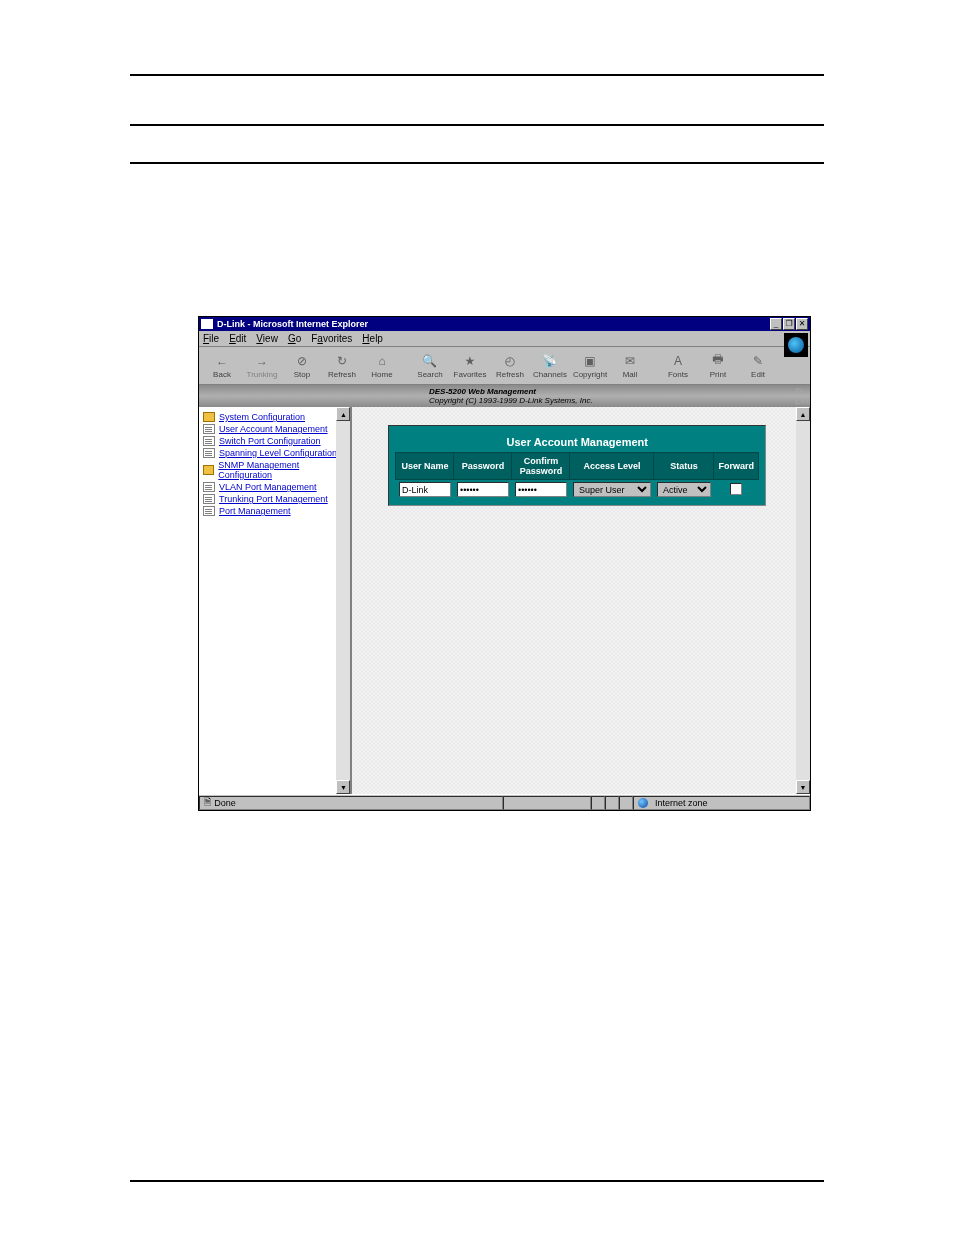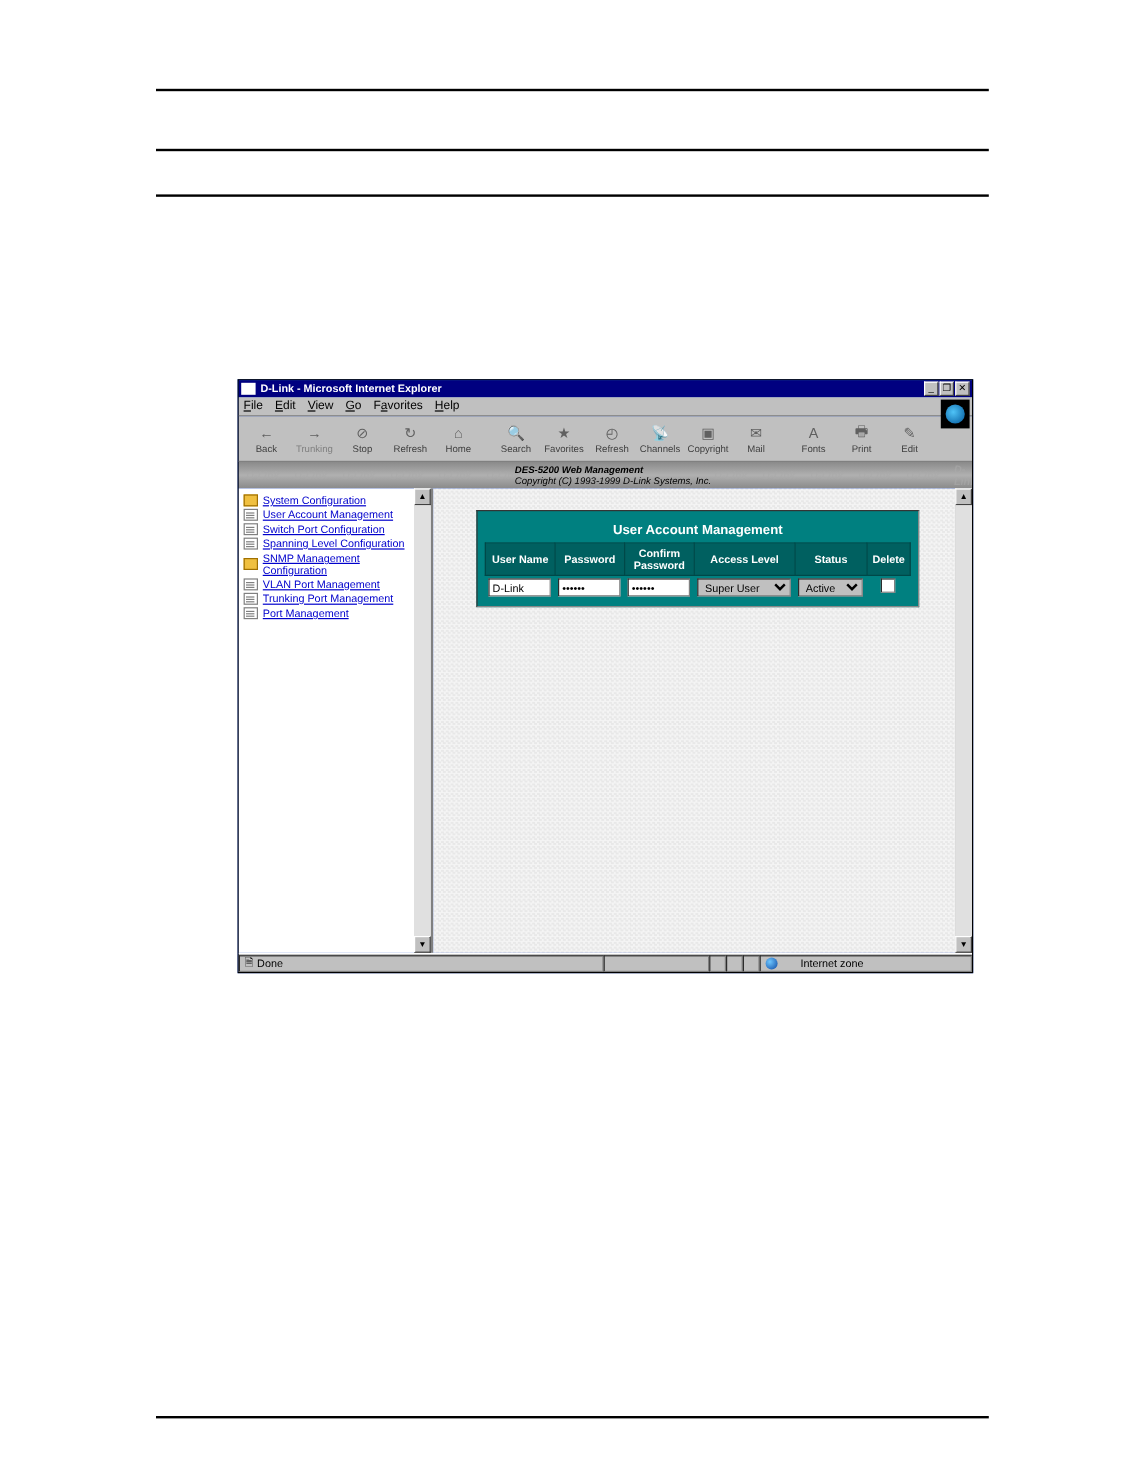--- a/index.html
+++ b/index.html
@@ -69,21 +69,21 @@
   .tcheck { width:12px; height:12px; border:1px inset #808080; background:#fff; display:inline-block; }
   .btnrow { text-align:center; padding-top:6px; }
   .btn { background:#c0c0c0; border:1px solid #fff; border-right-color:#404040; border-bottom-color:#404040; padding:2px 10px; font-size:10px; margin:0 2px; cursor:pointer; }
 
   
   .statusbar { height:16px; background:#c0c0c0; border-top:1px solid #fff; display:flex; align-items:center; font-size:9px; }
   .statusbar .cell { border:1px inset #808080; height:14px; padding:0 4px; display:flex; align-items:center; }
   .statusbar .c1 { width:304px; }
   .statusbar .c2 { width:88px; }
   .statusbar .csmall { width:14px; }
-  .statusbar .czone { flex:1; display:flex; align-items:center; gap:19px; }
+  .statusbar .czone { flex:1; display:flex; align-items:center; gap:7px; }
   .globe { width:10px; height:10px; border-radius:50%; background:radial-gradient(circle at 35% 35%, #6ec6ff, #0d47a1); display:inline-block; }
 </style>
 </head>
 <body>
 
 <div class="page">
   <div class="hr hr1"></div>
   <div class="hr hr2"></div>
   <div class="hr hr3"></div>
 
@@ -234,21 +234,21 @@
         <div class="panel">
           <div class="panel-title">User Account Management</div>
           <table class="grid">
             <tbody>
                 <tr>
               <th>User Name</th>
               <th>Password</th>
               <th>Confirm Password</th>
               <th>Access Level</th>
               <th>Status</th>
-              <th>Delete</th>
+              <th>Forward</th>
             </tr>
             <tr>
               <td><input class="tinput" value="D-Link" style=""></td>
               <td><input class="tinput" type="password" value="••••••" style=""></td>
               <td><input class="tinput" type="password" value="••••••" style=""></td>
               <td><select class="tselect" style="width:78px"><option>Super User</option></select></td>
               <td><select class="tselect" style="width:54px"><option>Active</option></select></td>
               <td><span class="tcheck"></span></td>
             </tr>
           </tbody>

